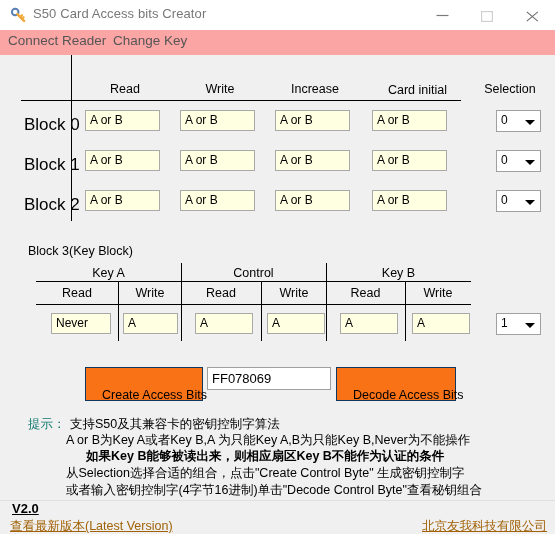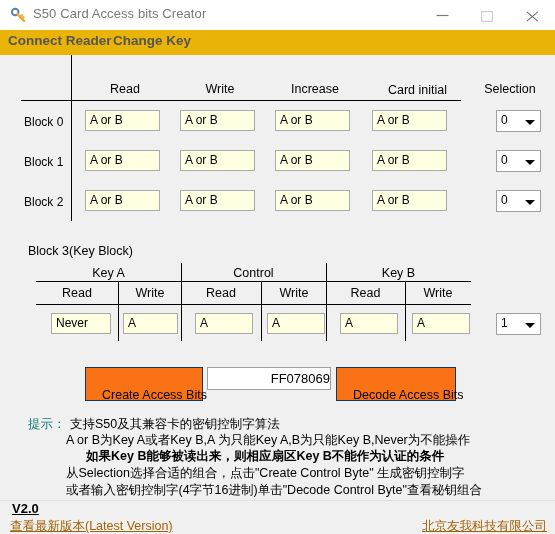--- a/index.html
+++ b/index.html
@@ -50,22 +50,21 @@
   .win-btn svg { position: absolute; left: 16px; top: 11px; }
   #btn-min  { left: 420px; }
   #btn-max  { left: 465px; }
   #btn-close{ left: 510px; }
 
   
   .menubar {
     position: absolute;
     left: 0; top: 30px;
     width: 555px; height: 25px;
-    background: #eab308;
-    font-weight: bold;
+    background: #fca5a5;
   }
   .menu-item {
     position: absolute;
     top: 3px;
     font-size: 13.5px;
     color: #555555;
     white-space: nowrap;
   }
   #menu-connect { left: 8px; }
   #menu-change  { left: 113px; }
@@ -92,21 +91,21 @@
     background: #000;
     width: 1px;
   }
   .hline {
     position: absolute;
     background: #000;
     height: 1px;
   }
   .row-label {
     position: absolute;
-    font-size: 12px;
+    font-size: 17px;
     color: #000;
     white-space: nowrap;
     text-align: center;
   }
   .tf {
     position: absolute;
     box-sizing: border-box;
     background: #ffffe1;
     border: 1px solid #a9a9a9;
     font-size: 12px;
@@ -338,21 +337,21 @@
     <div class="tf" style="left:267px; top:258px; width:58px;">A</div>
     <div class="tf" style="left:340px; top:258px; width:58px;">A</div>
     <div class="tf" style="left:412px; top:258px; width:58px;">A</div>
 
     <div class="combo" style="left:496px; top:258px;">
       <span class="cval">1</span>
       <span class="carrow"></span>
     </div>
 
     <button class="btn" style="left:85px; top:312px; width:118px;">Create Access Bits</button>
-    <div class="hexfield" style="left:207px; top:312px; width:124px;text-align:right;">FF078069</div>
+    <div class="hexfield" style="left:207px; top:312px; width:124px;">FF078069</div>
     <button class="btn" style="left:336px; top:312px; width:120px;">Decode Access Bits</button>
 
     <span class="help-label" style="left:28px; top:361px;">提示：</span>
     <span class="help-line" style="left:70px; top:361px;">支持S50及其兼容卡的密钥控制字算法</span>
     <span class="help-line" style="left:66px; top:377px;">A or B为Key A或者Key B,A 为只能Key A,B为只能Key B,Never为不能操作</span>
     <span class="help-line bold" style="left:66px; top:393px;margin-left:20px;">如果Key B能够被读出来，则相应扇区Key B不能作为认证的条件</span>
     <span class="help-line" style="left:66px; top:410px;">从Selection选择合适的组合，点击"Create Control Byte" 生成密钥控制字</span>
     <span class="help-line" style="left:66px; top:427px;">或者输入密钥控制字(4字节16进制)单击"Decode Control Byte"查看秘钥组合</span>
   </div>
 

